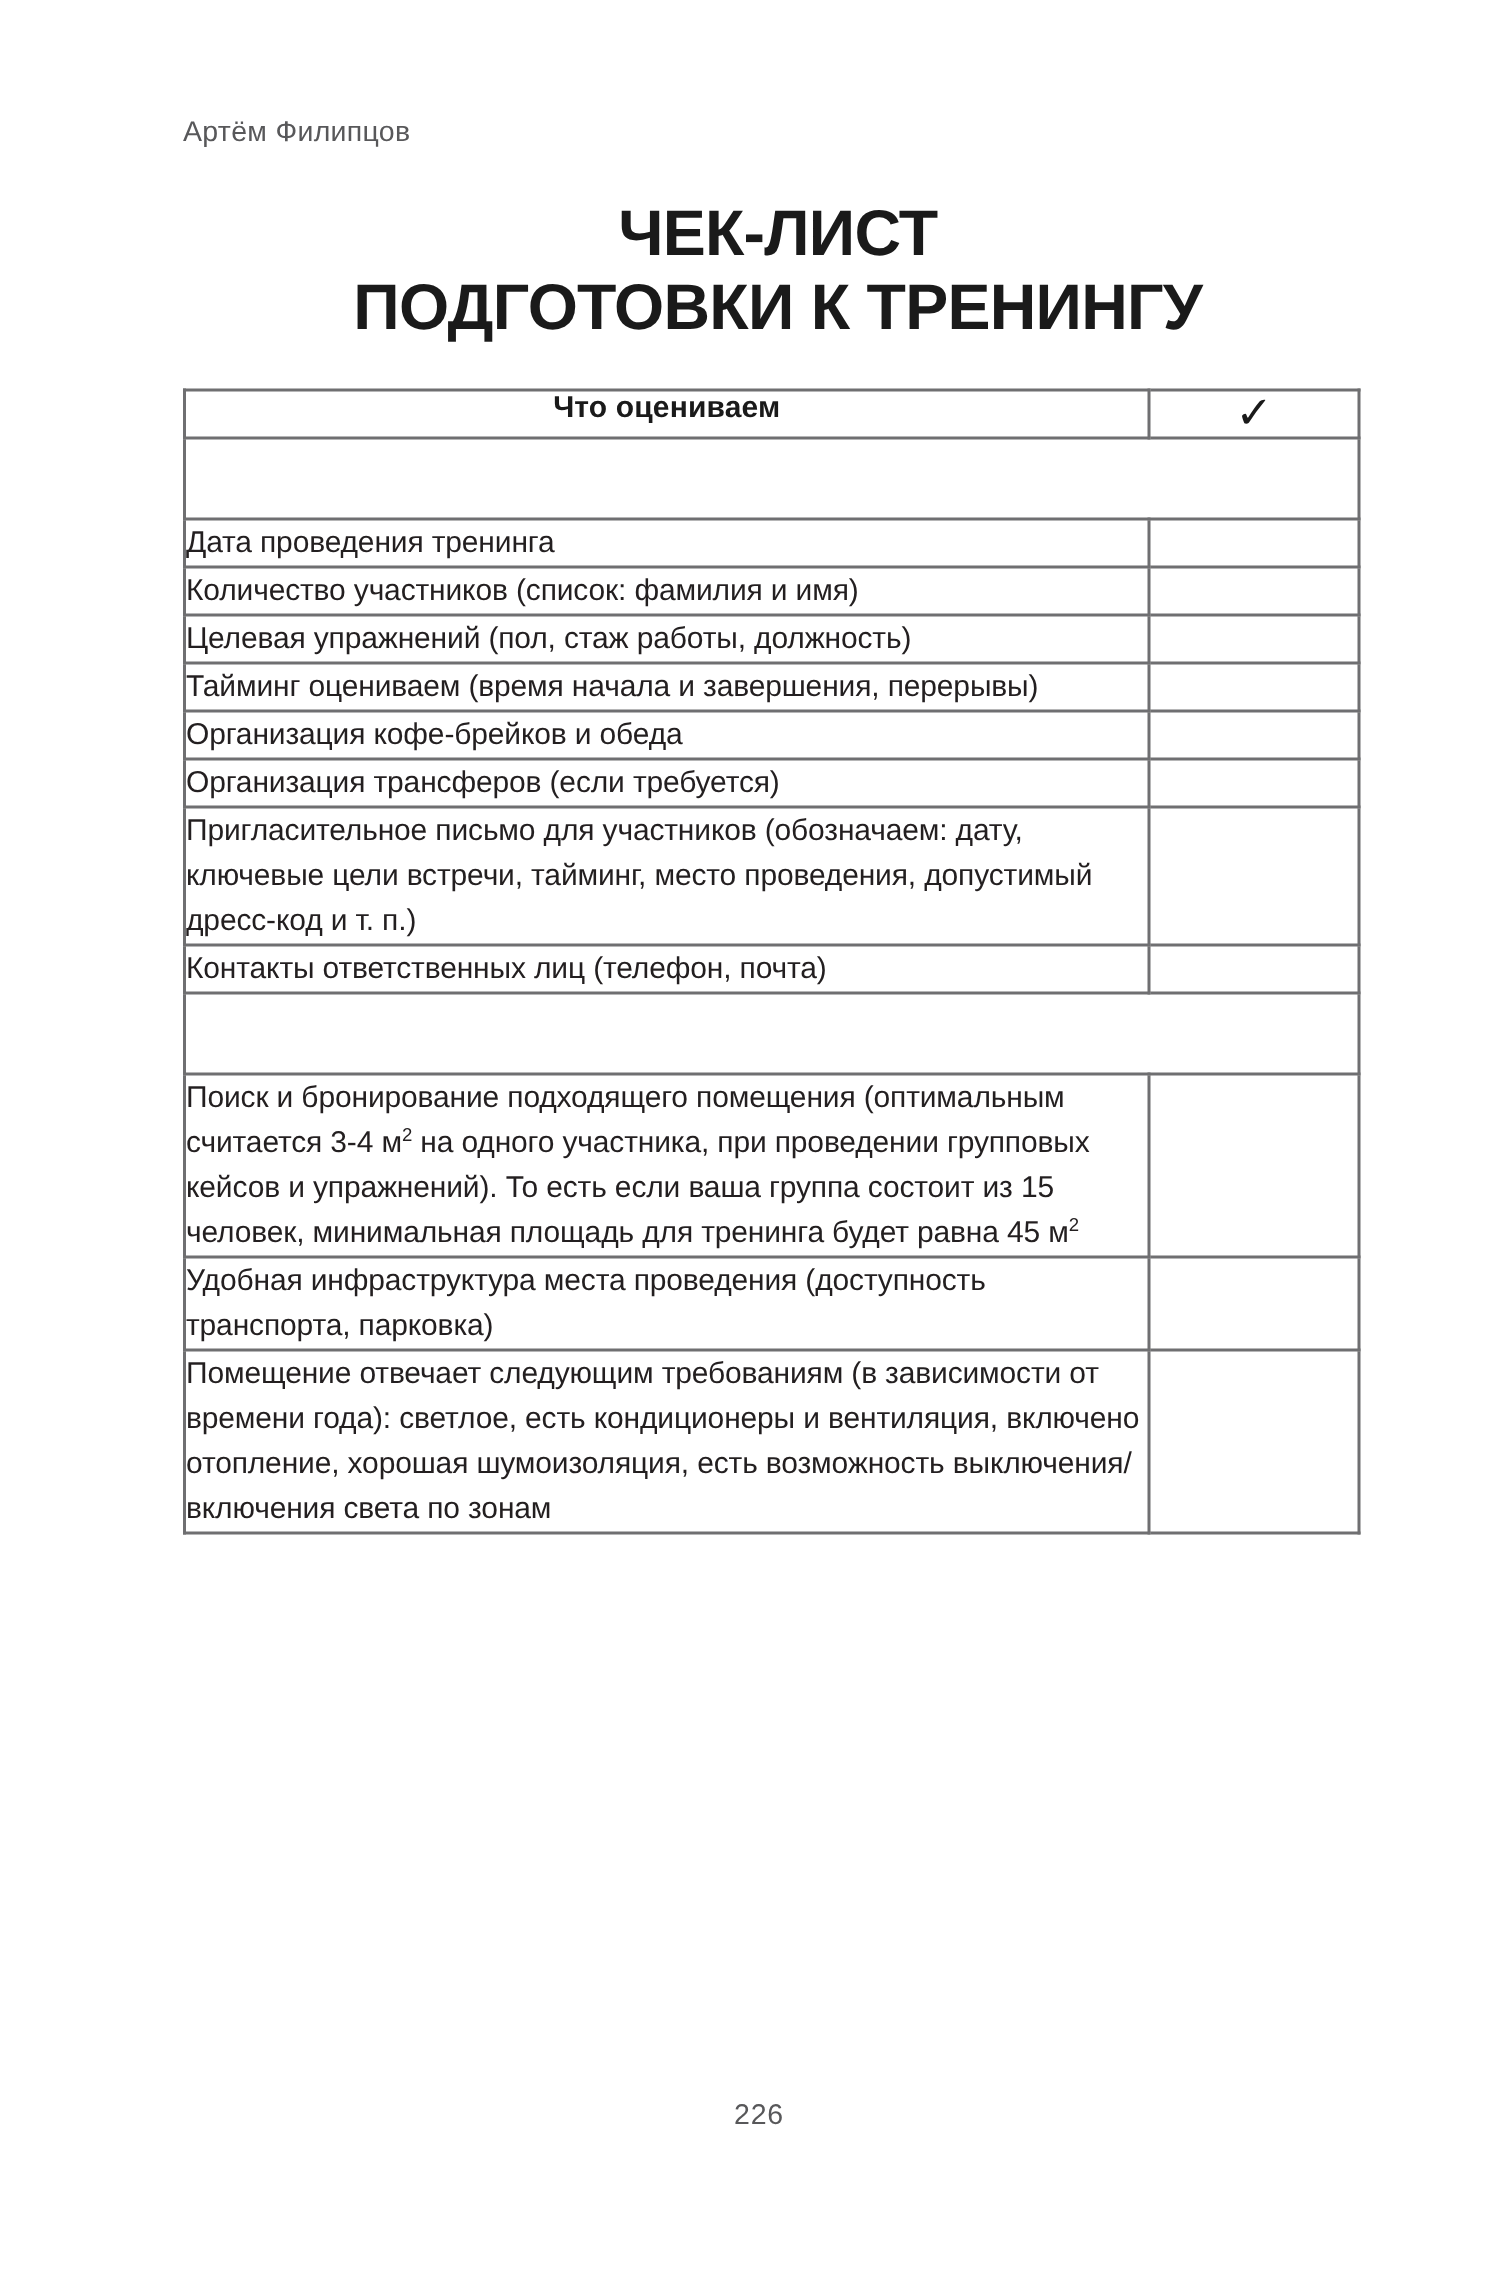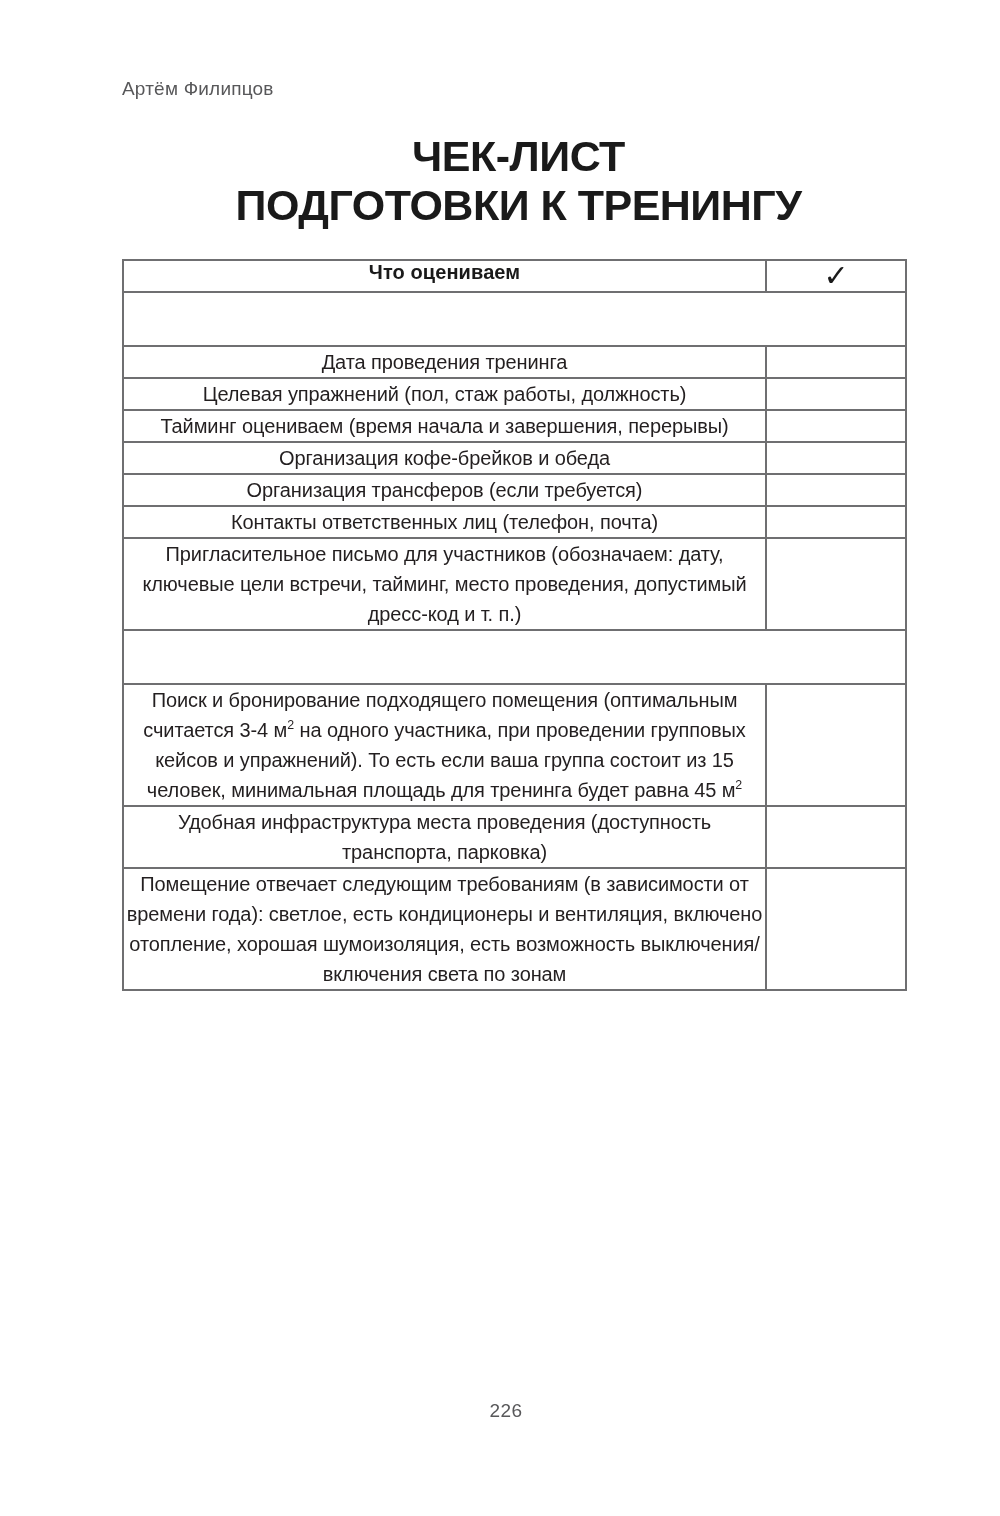--- a/index.html
+++ b/index.html
@@ -117,21 +117,20 @@
   }
 
   
   .item-cell {
     font-size: 20px;
     line-height: 30px;
     color: #231f20;
     padding: 12px 14px 13px 11px;
     letter-spacing: -0.1px;
     hyphens: manual;
-    text-align: center;
   }
 
   .item-cell sup {
     font-size: 0.62em;
     vertical-align: super;
     line-height: 0;
   }
 
   .check-cell {
     background: #ffffff;
@@ -177,41 +176,45 @@
           <tr class="section-band">
             <td colspan="2">
               <span class="band-text">Организационные вопросы</span>
             </td>
           </tr>
           <tr>
             <td class="item-cell">Дата проведения тренинга</td>
             <td class="check-cell">&nbsp;</td>
           </tr>
           <tr>
+            <td class="item-cell">Количество участников (список: фамилия и имя)</td>
+            <td class="check-cell">&nbsp;</td>
+          </tr>
+          <tr>
             <td class="item-cell">Целевая упражнений (пол, стаж работы, должность)</td>
             <td class="check-cell">&nbsp;</td>
           </tr>
           <tr>
             <td class="item-cell">Тайминг оцениваем (время начала и завершения, перерывы)</td>
             <td class="check-cell">&nbsp;</td>
           </tr>
           <tr>
             <td class="item-cell">Организация кофе-брейков и обеда</td>
             <td class="check-cell">&nbsp;</td>
           </tr>
           <tr>
             <td class="item-cell">Организация трансферов (если требуется)</td>
             <td class="check-cell">&nbsp;</td>
           </tr>
           <tr>
+            <td class="item-cell">Пригласительное письмо для участников (обозначаем: дату, ключевые цели встречи, тайминг, место проведения, допустимый дресс-код и т. п.)</td>
+            <td class="check-cell">&nbsp;</td>
+          </tr>
+          <tr>
             <td class="item-cell">Контакты ответственных лиц (телефон, почта)</td>
-            <td class="check-cell">&nbsp;</td>
-          </tr>
-          <tr>
-            <td class="item-cell">Пригласительное письмо для участников (обозначаем: дату, ключевые цели встречи, тайминг, место проведения, допустимый дресс-код и т. п.)</td>
             <td class="check-cell">&nbsp;</td>
           </tr>
           <tr class="section-band">
             <td colspan="2">
               <span class="band-text">Место проведения</span>
             </td>
           </tr>
           <tr>
             <td class="item-cell">Поиск и бронирование подходящего помещения (оптимальным считается 3-4 м<sup>2</sup> на одного участника, при проведении групповых кейсов и упражнений). То есть если ваша группа состоит из 15 человек, минимальная площадь для тренинга будет равна 45 м<sup>2</sup></td>
             <td class="check-cell">&nbsp;</td>

